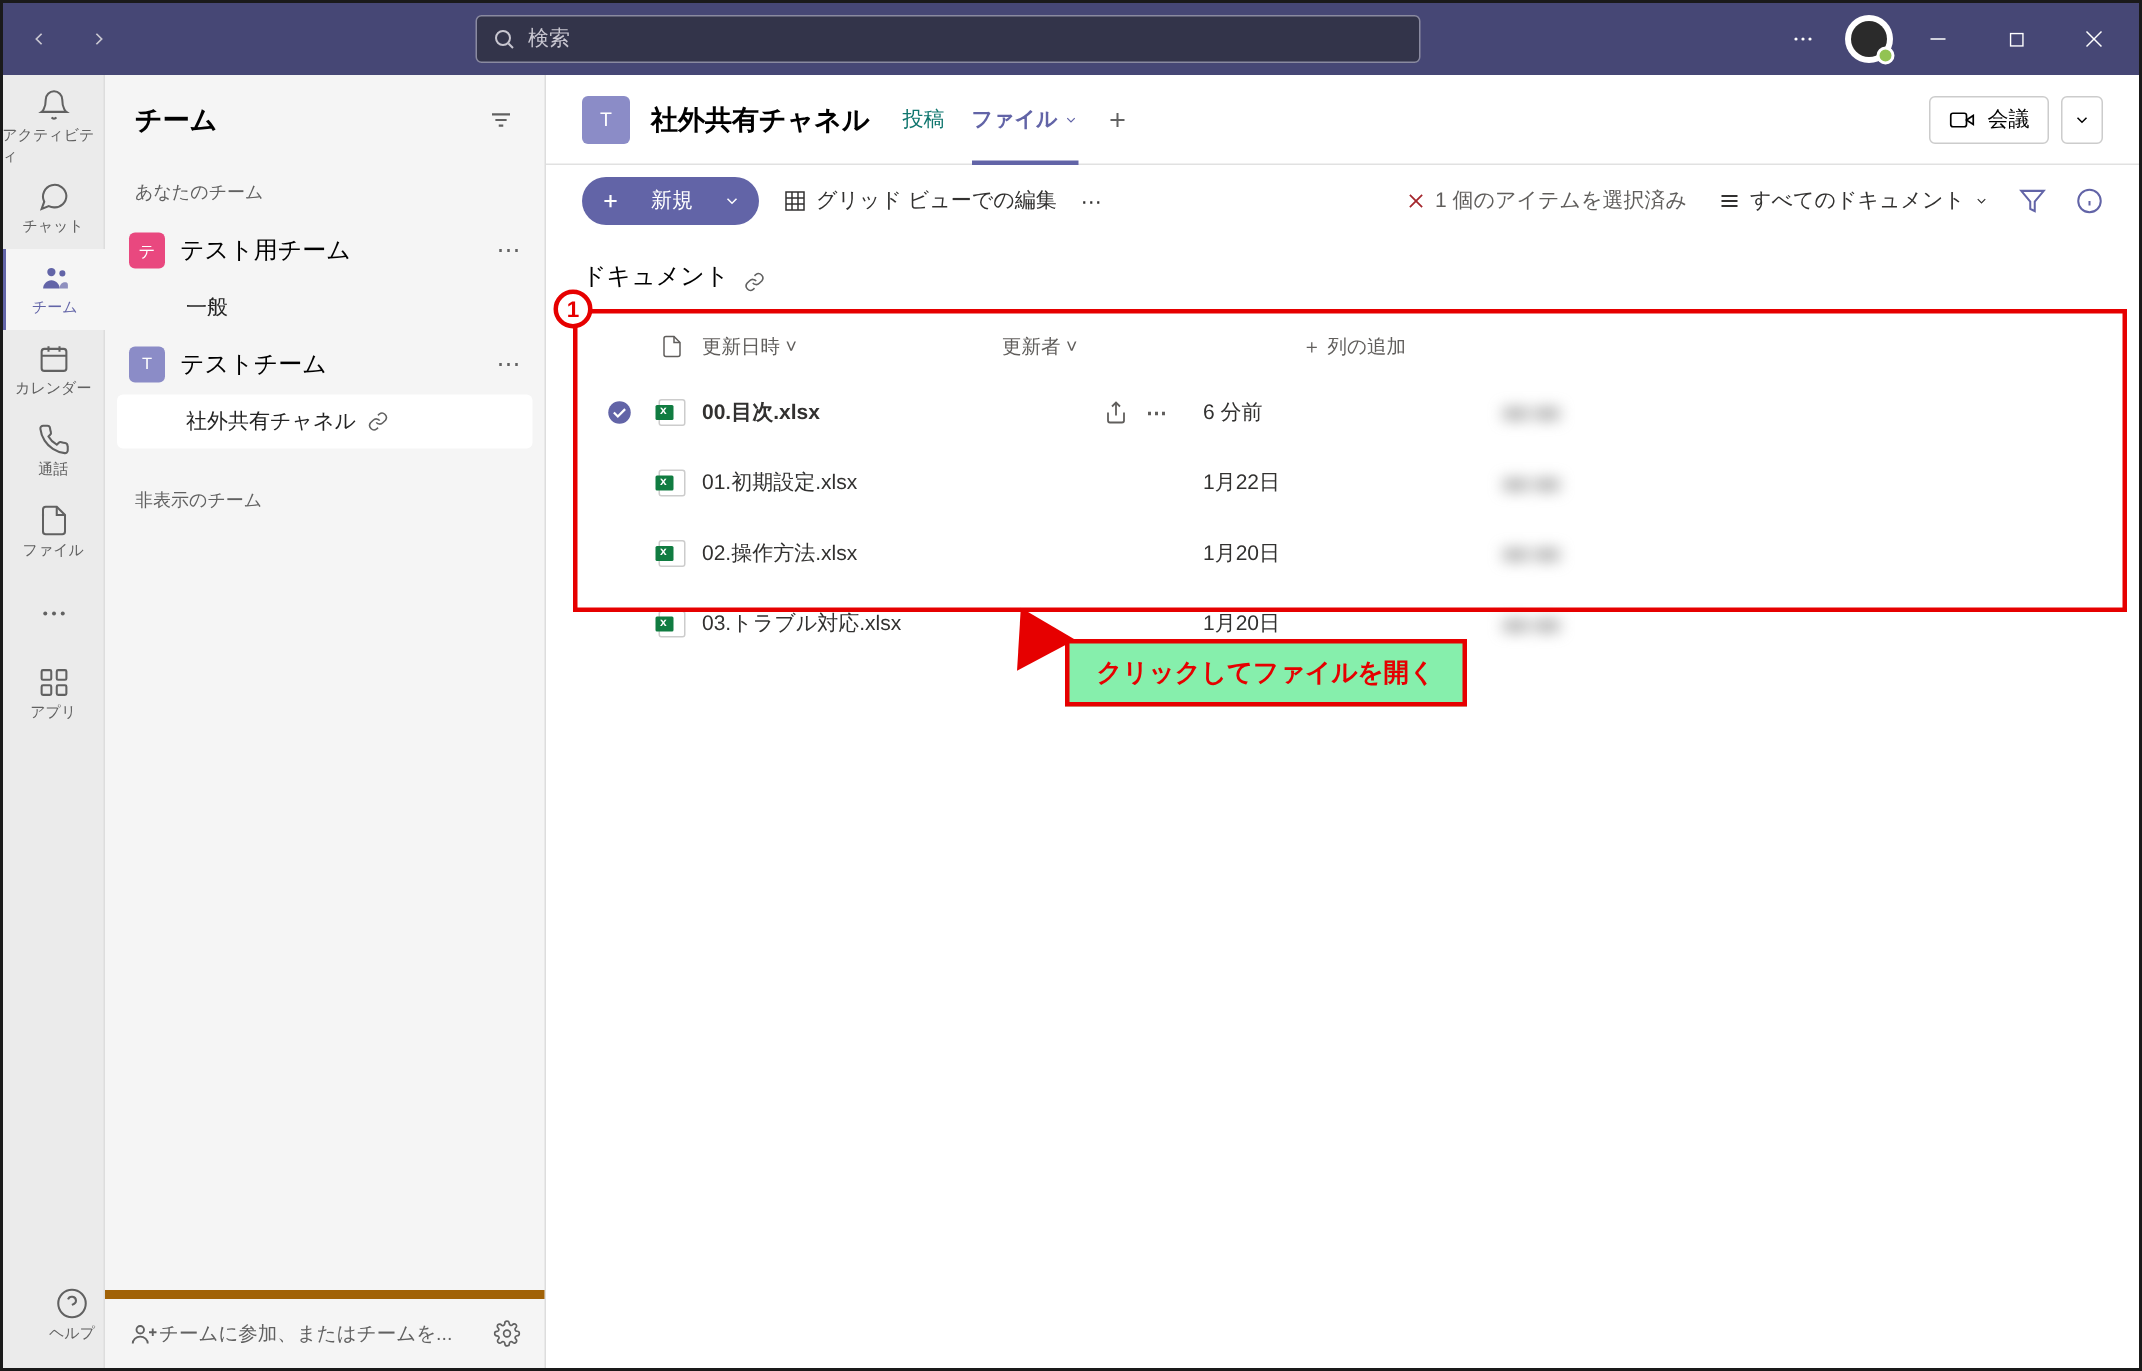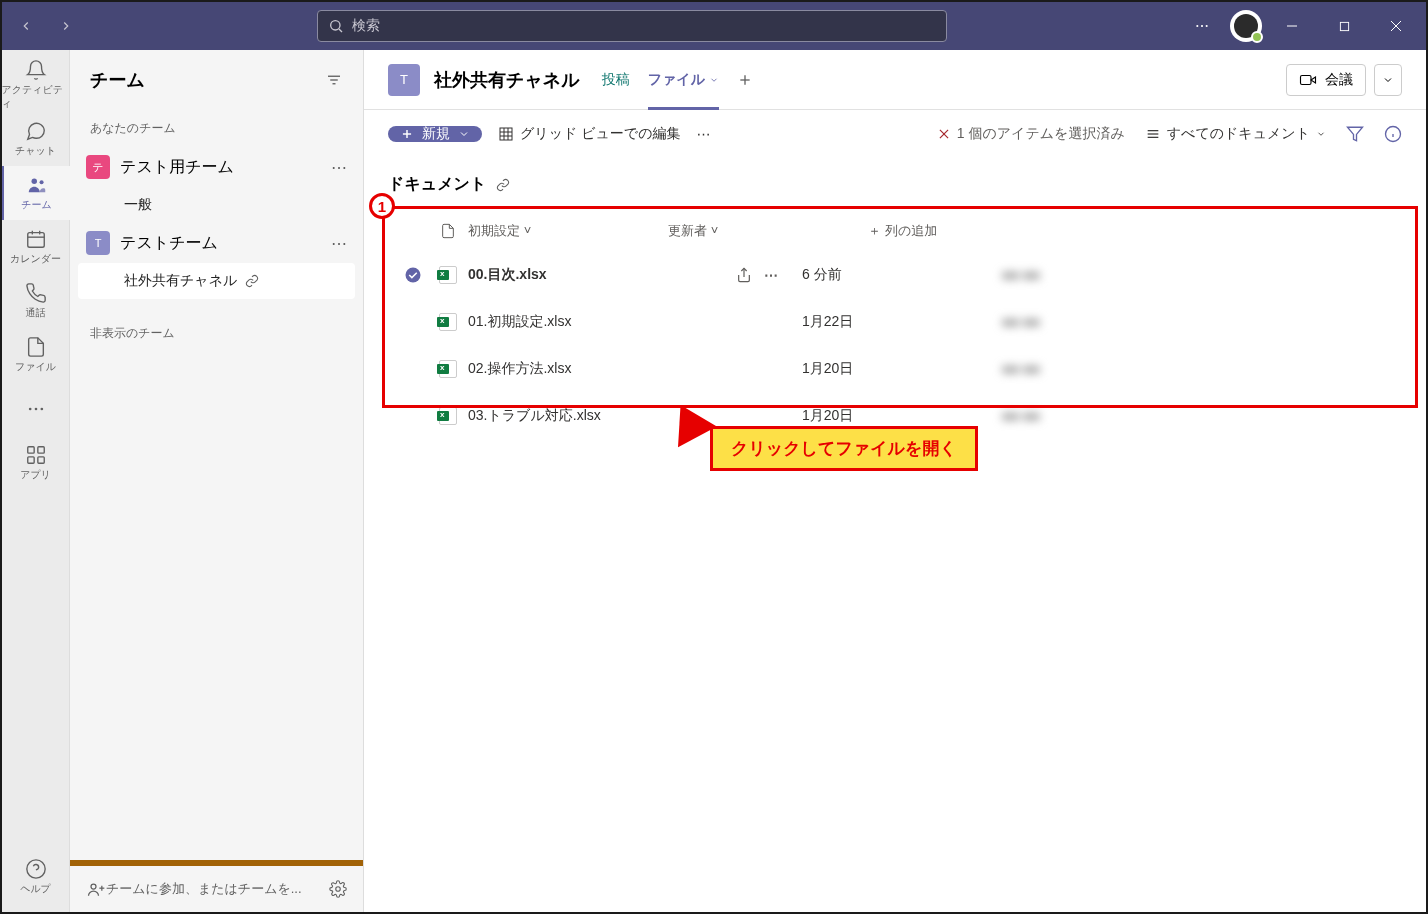--- a/index.html
+++ b/index.html
@@ -13,21 +13,21 @@
 .title-right{display:flex;align-items:center;gap:8px}
 .title-icon{width:40px;height:40px;display:flex;align-items:center;justify-content:center;color:#fff;cursor:pointer}
 .avatar-wrap{position:relative;width:32px;height:32px;border-radius:50%;background:#fff;display:flex;align-items:center;justify-content:center}
 .avatar-inner{width:24px;height:24px;border-radius:50%;background:#2b2b2b}
 .presence{position:absolute;bottom:-1px;right:-1px;width:12px;height:12px;border-radius:50%;background:#92c353;border:2px solid #fff}
 .win-btn{width:44px;height:40px;display:flex;align-items:center;justify-content:center;color:#fff;cursor:pointer}
 .body{display:flex;height:calc(100% - 48px)}
 .rail{width:68px;background:#ebebeb;border-right:1px solid #ddd;display:flex;flex-direction:column;align-items:center;padding-top:8px;position:relative}
 .rail-item{width:68px;height:54px;display:flex;flex-direction:column;align-items:center;justify-content:center;gap:2px;color:#616161;cursor:pointer;font-size:10px}
 .rail-item.active{color:#6264a7;border-left:2px solid #6264a7;background:#f5f5f5}
-.rail-bottom{position:absolute;bottom:8px;left:0;right:0;display:flex;flex-direction:column;align-items:center}
+.rail-bottom{position:absolute;bottom:8px;left:12px;right:0;display:flex;flex-direction:column;align-items:flex-start}
 .sidebar{width:294px;background:#f5f5f5;border-right:1px solid #ddd;display:flex;flex-direction:column}
 .sb-header{height:60px;display:flex;align-items:center;justify-content:space-between;padding:0 20px;font-size:18px;font-weight:700}
 .sb-body{flex:1;padding:0 8px;overflow:auto}
 .sb-section{font-size:12px;color:#616161;padding:10px 12px}
 .team-row{display:flex;align-items:center;height:40px;padding:0 8px;gap:10px;cursor:pointer;border-radius:4px}
 .team-avatar{width:24px;height:24px;border-radius:4px;display:flex;align-items:center;justify-content:center;font-size:11px;color:#fff}
 .team-avatar.pink{background:#e9487f}
 .team-avatar.purple{background:#8b8cc7}
 .team-more{margin-left:auto;color:#616161}
 .channel-row{display:flex;align-items:center;height:36px;padding-left:46px;padding-right:8px;cursor:pointer;font-size:14px;color:#242424;border-radius:4px}
@@ -38,45 +38,45 @@
 .ch-header{height:60px;display:flex;align-items:center;padding:0 24px;gap:14px;border-bottom:1px solid #e1e1e1}
 .ch-avatar{width:32px;height:32px;border-radius:4px;background:#8b8cc7;display:flex;align-items:center;justify-content:center;color:#fff;font-size:13px}
 .ch-title{font-size:18px;font-weight:700}
 .ch-tabs{display:flex;gap:18px;margin-left:8px}
 .ch-tab{font-size:14px;color:#0f766e;height:60px;display:flex;align-items:center;cursor:pointer;gap:4px}
 .ch-tab.active{color:#6264a7;box-shadow:inset 0 -3px 0 #6264a7;font-weight:600}
 .ch-actions{margin-left:auto;display:flex;align-items:center;gap:8px}
 .meet-btn{height:32px;border:1px solid #ccc;border-radius:4px;display:flex;align-items:center;padding:0 12px;gap:8px;font-size:14px;cursor:pointer}
 .meet-caret{width:28px;height:32px;border:1px solid #ccc;border-radius:4px;display:flex;align-items:center;justify-content:center;cursor:pointer}
 .toolbar{height:48px;display:flex;align-items:center;padding:0 24px;gap:16px;font-size:14px;color:#323130}
-.new-btn{height:16px;background:#6264a7;color:#fff;border-radius:16px;display:flex;align-items:center;padding:0 12px;gap:8px;cursor:pointer;font-size:14px}
+.new-btn{height:32px;background:#6264a7;color:#fff;border-radius:16px;display:flex;align-items:center;padding:0 12px;gap:20px;cursor:pointer;font-size:14px}
 .tool-item{display:flex;align-items:center;gap:6px;cursor:pointer;color:#323130}
 .tool-right{margin-left:auto;display:flex;align-items:flex-end;gap:20px}
 .sel-info{color:#605e5c;display:flex;align-items:center;gap:6px}
 .content{padding:8px 24px 0 24px}
-.doc-title{font-size:16px;font-weight:700;padding:8px 0 16px 0;display:flex;align-items:center;gap:10px}
+.doc-title{font-size:16px;font-weight:400;padding:8px 0 16px 0;display:flex;align-items:flex-end;gap:10px}
 .file-table{width:100%}
 .ft-head{display:flex;align-items:center;height:40px;color:#605e5c;font-size:13px;padding-left:40px}
 .col-icon{width:40px;display:flex;justify-content:center}
 .col-name{flex:1}
 .col-date{width:200px}
 .col-author{width:200px}
 .col-add{width:200px;display:flex;align-items:center;gap:4px}
 .ft-row{display:flex;align-items:center;height:47px;font-size:14px;color:#323130;cursor:pointer;padding-left:10px}
 .ft-row.sel{background:#fff}
 .sel-circle{width:30px;display:flex;justify-content:center}
 .xlsx-icon{width:18px;height:18px;background:#fff;border:1px solid #ccc;border-radius:2px;position:relative}
 .xlsx-icon::before{content:"";position:absolute;left:-3px;top:3px;width:12px;height:10px;background:#107c41;border-radius:1px}
 .xlsx-icon::after{content:"x";position:absolute;left:0px;top:2px;font-size:8px;color:#fff;font-weight:700}
 .row-actions{display:flex;gap:12px;color:#605e5c;margin-right:24px}
 .blur-txt{filter:blur(5px);color:#888}
 .annot-box{position:absolute;border:3px solid #e60000;pointer-events:none}
 .callout-num{position:absolute;width:26px;height:26px;border:3px solid #e60000;border-radius:50%;background:#fff;color:#e60000;font-weight:700;display:flex;align-items:center;justify-content:center;font-size:15px}
 .callout-arrow{position:absolute;width:0;height:0;border-left:22px solid transparent;border-right:22px solid transparent;border-bottom:36px solid #e60000;transform:rotate(-28deg)}
-.label-box{position:absolute;border:3px solid #e60000;background:#fde047;padding:8px 18px;color:#e60000;font-weight:700;font-size:17px}
+.label-box{position:absolute;border:3px solid #e60000;background:#86efac;padding:8px 18px;color:#e60000;font-weight:700;font-size:17px}
 .chev{display:inline-block}
 </style>
 </head>
 <body>
 
 <div class="titlebar">
   <div class="nav-arrow">
       <svg width="14" height="14" viewBox="0 0 24 24" fill="none" stroke="currentColor" stroke-width="2">
         <polyline points="15 18 9 12 15 6"></polyline>
       </svg>
@@ -346,21 +346,21 @@
           </svg>
         </div>
       <div class="file-table">
         <div class="ft-head">
           <div class="col-icon">
               <svg width="16" height="16" viewBox="0 0 24 24" fill="none" stroke="currentColor" stroke-width="1.5">
                 <path d="M14 2H6a2 2 0 0 0-2 2v16a2 2 0 0 0 2 2h12a2 2 0 0 0 2-2V8z"></path>
                 <polyline points="14 2 14 8 20 8"></polyline>
               </svg>
             </div>
-          <div class="col-date"><span>初期設定</span> <span class="chev">˅</span></div>
+          <div class="col-date"><span>更新日時</span> <span class="chev">˅</span></div>
           <div class="col-author"><span>更新者</span> <span class="chev">˅</span></div>
           <div class="col-add">＋ <span>列の追加</span></div>
         </div>
 
         <div class="ft-row sel">
           <div class="sel-circle">
               <svg width="18" height="18" viewBox="0 0 24 24">
                 <circle cx="12" cy="12" r="10" fill="#6264a7"></circle>
                 <polyline points="7 12 10.5 15.5 17 9" fill="none" stroke="#fff" stroke-width="2"></polyline>
               </svg>

